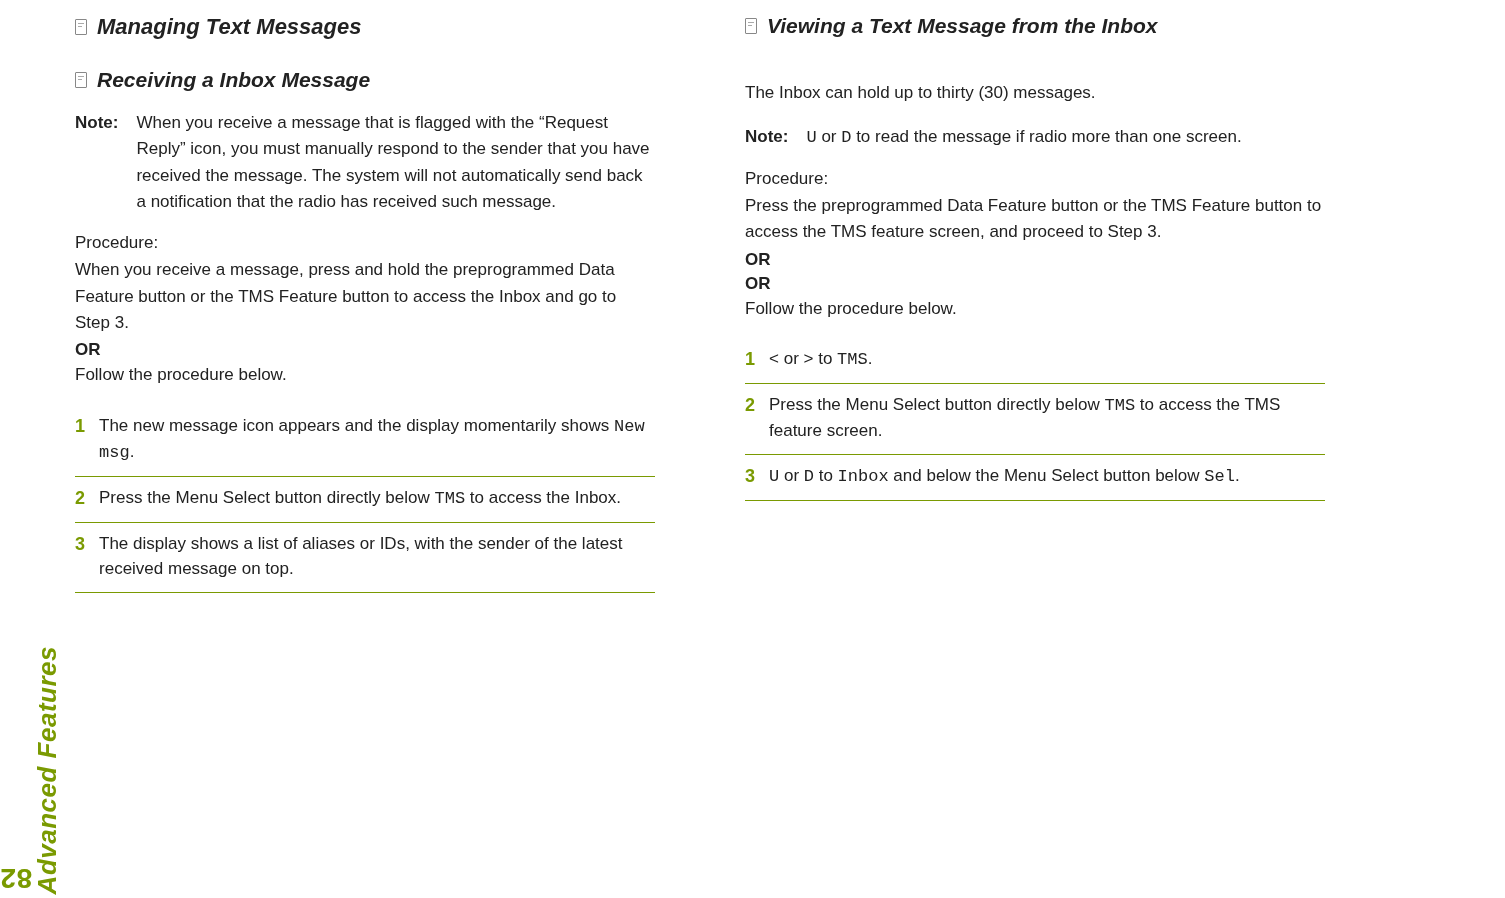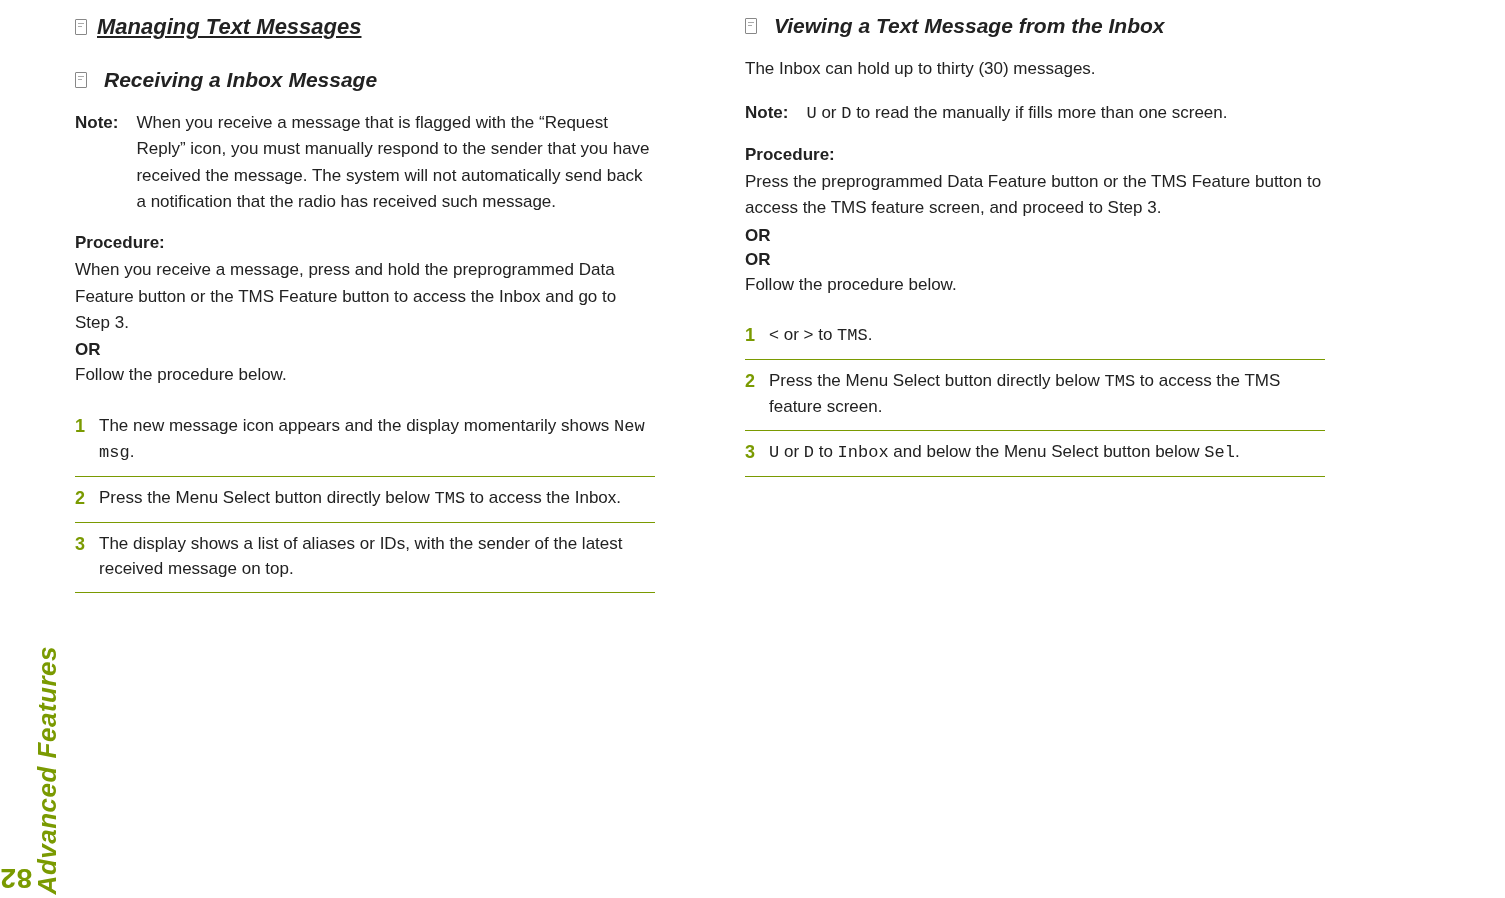--- a/index.html
+++ b/index.html
@@ -50,30 +50,29 @@
     flex-direction: column;
   }
   .h1 {
     font-weight: bold;
     font-style: italic;
     font-size: 22px;
     margin: 4px 0 24px 0;
     display: flex;
     align-items: center;
     gap: 10px;
-    text-decoration: underline;
   }
   .h2 {
     font-weight: bold;
     font-style: italic;
     font-size: 21px;
     margin: 4px 0 18px 0;
     display: flex;
     align-items: center;
-    gap: 17px;
+    gap: 10px;
   }
   .doc-icon {
     width: 12px;
     height: 16px;
     border: 1px solid #888;
     border-radius: 1px;
     position: relative;
     display: inline-block;
     flex-shrink: 0;
   }
@@ -84,24 +83,24 @@
     border-top: 1px solid #aaa;
   }
   .doc-icon::after {
     content: "";
     position: absolute;
     left: 2px; right: 4px; top: 6px;
     border-top: 1px solid #aaa;
   }
   .note-row { display: flex; gap: 18px; margin-bottom: 18px; line-height: 1.55; }
   .note-label { font-weight: bold; flex-shrink: 0; }
-  .proc-label { font-weight: bold; margin-bottom: 4px; }
+  .proc-label { font-weight: normal; margin-bottom: 4px; }
   .para { line-height: 1.55; margin-bottom: 2px; }
   .or { font-weight: bold; margin: 2px 0; }
-  .intro-text { margin-bottom: 18px; line-height: 1.5; }
+  .intro-text { margin-bottom: 18px; line-height: 1.5; margin-top: 24px; }
   ol.steps { list-style: none; margin-top: 14px; }
   ol.steps li {
     display: flex;
     gap: 14px;
     padding: 8px 0 10px 0;
     border-bottom: 1.5px solid #7a9a01;
     line-height: 1.5;
   }
   ol.steps li .num { color: #7a9a01; font-weight: bold; font-size: 18px; flex-shrink: 0; }
   .mono { font-family: "Courier New", monospace; font-size: 17px; }
@@ -166,21 +165,21 @@
     <div class="h2">
       <span class="doc-icon"></span>
       <span>Viewing a Text Message from the Inbox</span>
     </div>
 
     <div class="intro-text">The Inbox can hold up to thirty (30) messages.</div>
 
     <div class="note-row">
       <span class="note-label">Note:</span>
       <span>
-        <span class="mono">U</span><span> or </span><span class="mono">D</span><span> to read the manually if fills more than one screen.</span>
+        <span class="mono">U</span><span> or </span><span class="mono">D</span><span> to read the message if radio more than one screen.</span>
       </span>
     </div>
 
     <div class="proc-label">Procedure:</div>
     <div class="para">
       <span>Press the preprogrammed </span><span class="b">Data Feature</span><span> button or the </span><span class="b">TMS Feature</span><span> button to access the TMS feature screen, and proceed to Step 3.</span>
     </div>
     <div class="or">OR</div>
     <div class="or">OR</div>
     <div class="para">Follow the procedure below.</div>

